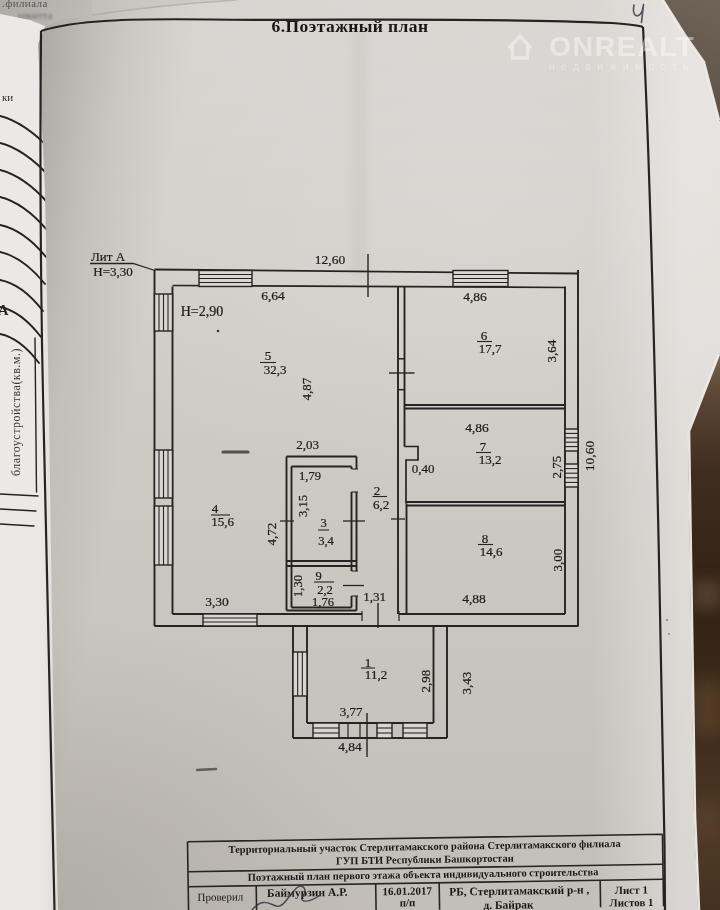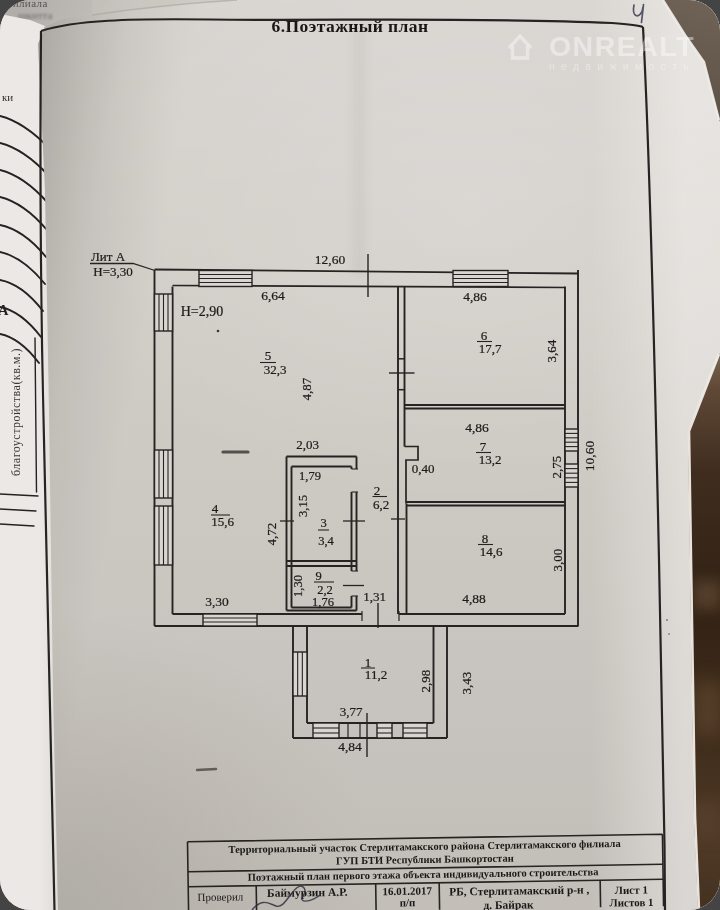--- a/index.html
+++ b/index.html
@@ -1,17 +1,17 @@
 <!DOCTYPE html>
 <html><head>
 <meta charset="utf-8">
 <style>
   html,body{margin:0;padding:0;background:#444;}
   #scene{position:relative;width:720px;height:910px;overflow:hidden;background:#dcdad6;
-         font-family:"Liberation Serif",serif;border-radius:31px;}
+         font-family:"Liberation Serif",serif;}
   #scene *{box-sizing:border-box;}
   .abs{position:absolute;}
 </style>
 </head>
 <body>
 <div id="scene">
 
   <div class="abs" style="left:0;top:0;width:130px;height:60px;
        clip-path:polygon(0 0,110px 0,94px 15px,62px 20px,44px 30px,36px 46px,0 54px);
        background:linear-gradient(115deg,#aeaca9,#bfbdba 60%,#c8c6c3);">

